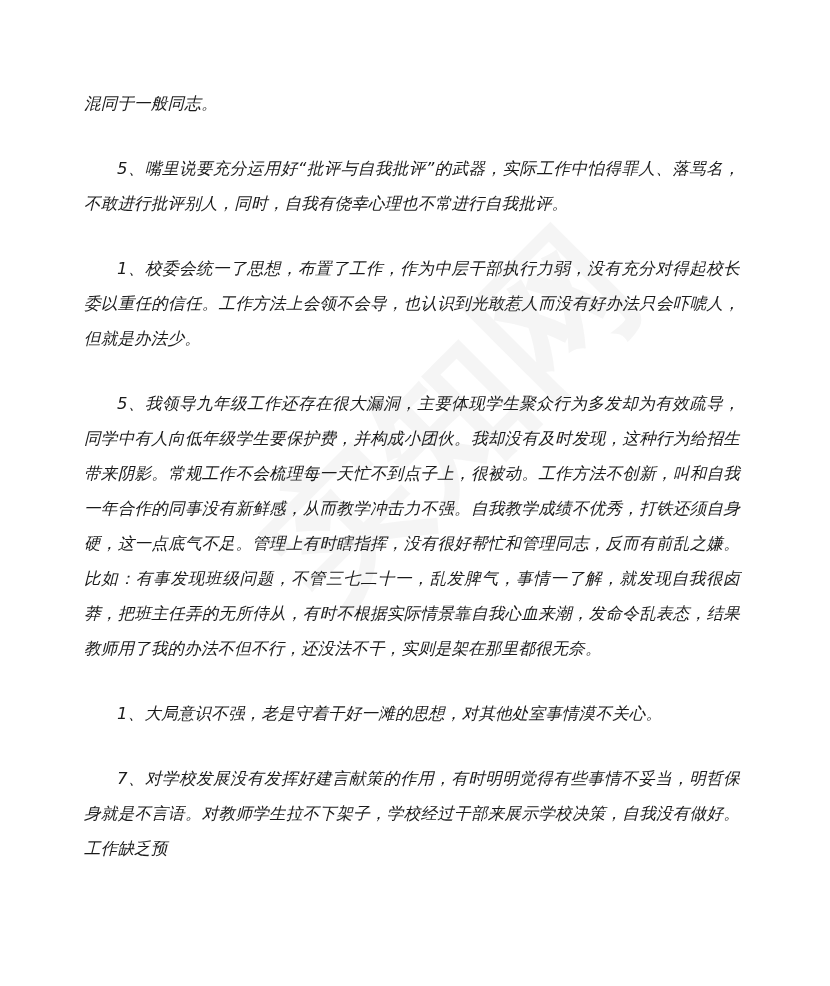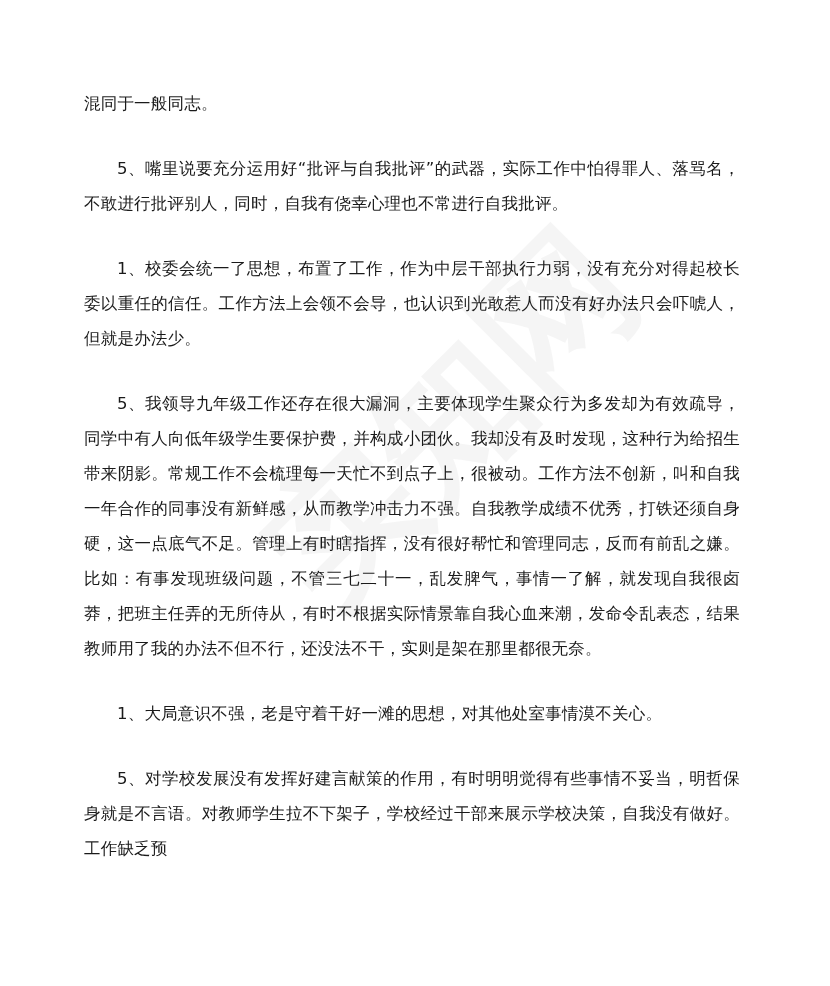--- a/index.html
+++ b/index.html
@@ -21,20 +21,21 @@
       top: 86px;
       width: 664px;
     }
     .para {
       font-size: 16.5px;
       line-height: 35px;
       margin: 0 8px 30px 0;
       text-align: justify;
       text-justify: inter-ideograph;
       letter-spacing: 0.2px;
+      font-style: italic;
     }
     .para.indent {
       text-indent: 33px;
     }
     .watermark {
       position: absolute;
       left: 300px;
       top: 250px;
       width: 300px;
       height: 340px;
@@ -56,14 +57,14 @@
 <body>
 
 <div class="watermark">实知网</div>
 
 <div class="page">
   <p class="para">混同于一般同志。</p>
   <p class="para indent">5、嘴里说要充分运用好“批评与自我批评”的武器，实际工作中怕得罪人、落骂名，不敢进行批评别人，同时，自我有侥幸心理也不常进行自我批评。</p>
   <p class="para indent">1、校委会统一了思想，布置了工作，作为中层干部执行力弱，没有充分对得起校长委以重任的信任。工作方法上会领不会导，也认识到光敢惹人而没有好办法只会吓唬人，但就是办法少。</p>
   <p class="para indent">5、我领导九年级工作还存在很大漏洞，主要体现学生聚众行为多发却为有效疏导，同学中有人向低年级学生要保护费，并构成小团伙。我却没有及时发现，这种行为给招生带来阴影。常规工作不会梳理每一天忙不到点子上，很被动。工作方法不创新，叫和自我一年合作的同事没有新鲜感，从而教学冲击力不强。自我教学成绩不优秀，打铁还须自身硬，这一点底气不足。管理上有时瞎指挥，没有很好帮忙和管理同志，反而有前乱之嫌。比如：有事发现班级问题，不管三七二十一，乱发脾气，事情一了解，就发现自我很卤莽，把班主任弄的无所侍从，有时不根据实际情景靠自我心血来潮，发命令乱表态，结果教师用了我的办法不但不行，还没法不干，实则是架在那里都很无奈。</p>
   <p class="para indent">1、大局意识不强，老是守着干好一滩的思想，对其他处室事情漠不关心。</p>
-  <p class="para indent">5、对学校发展没有发挥好建言献策的作用，有时明明觉得有些事情不妥当，明哲保身就是不言语。对教师学生拉不下架子，学校经过干部来展示学校决策，自我没有做好。工作缺乏预</p>
+  <p class="para indent">7、对学校发展没有发挥好建言献策的作用，有时明明觉得有些事情不妥当，明哲保身就是不言语。对教师学生拉不下架子，学校经过干部来展示学校决策，自我没有做好。工作缺乏预</p>
 </div>
 
 </body></html>

